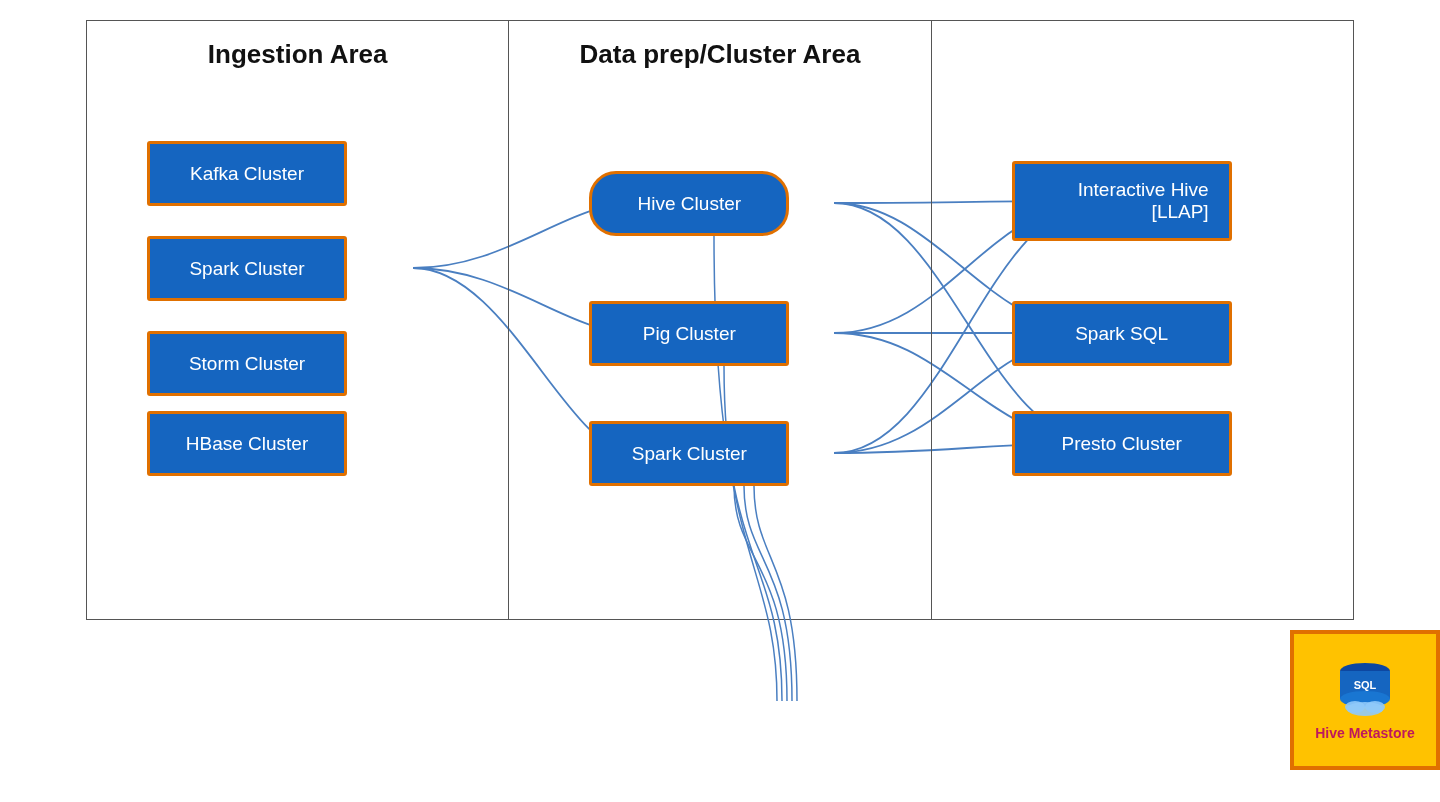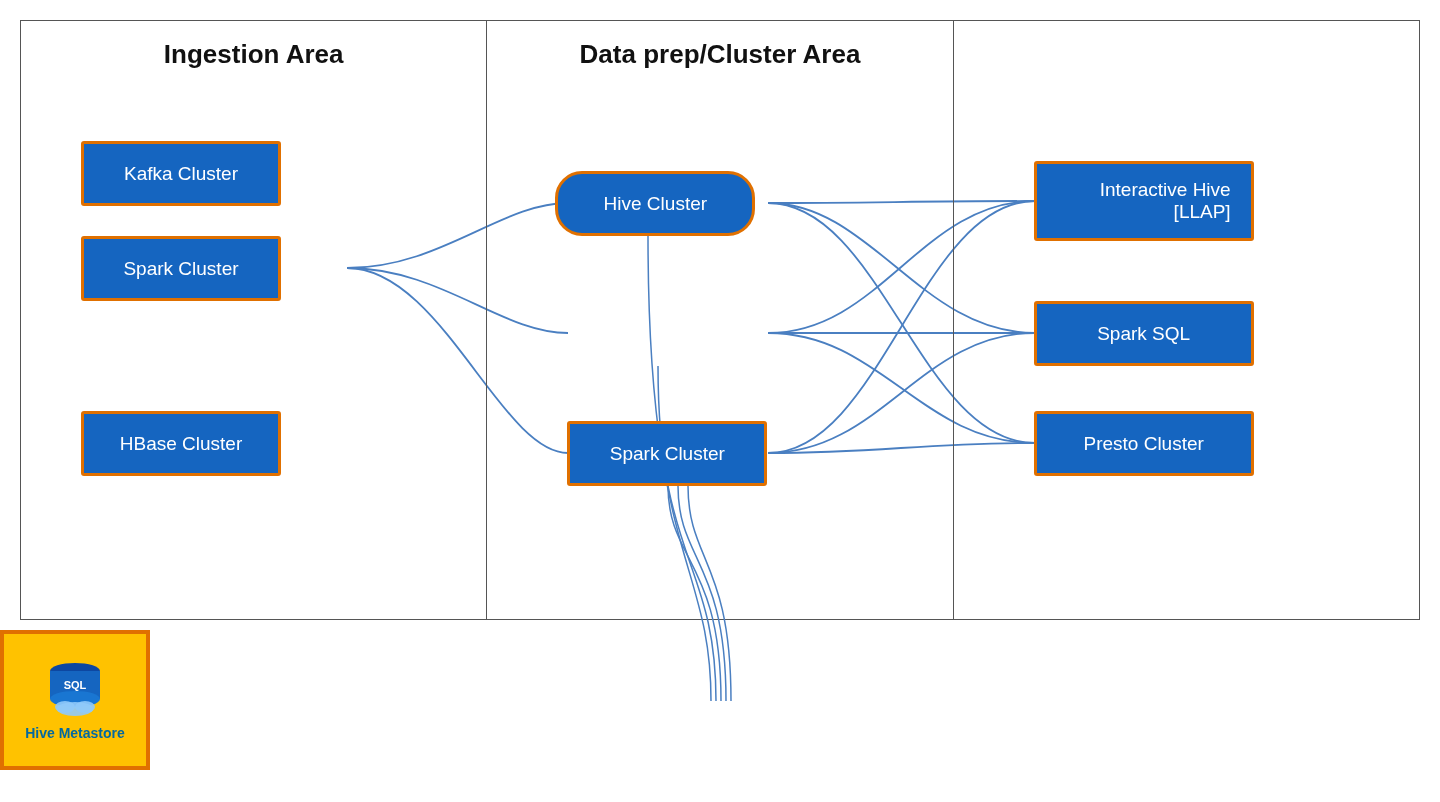--- a/index.html
+++ b/index.html
@@ -6,21 +6,21 @@
     body {
       background: #fff;
       font-family: 'Segoe UI', Arial, sans-serif;
       width: 1440px;
       height: 802px;
       overflow: hidden;
       position: relative;
     }
 
     .main-container {
-      width: 1400px;
+      width: 1268px;
       margin: 20px auto 12px;
       border: 1.5px solid #555;
       height: 600px;
       display: flex;
       position: relative;
     }
 
     .area {
       flex: 1;
       border-right: 1.5px solid #555;
@@ -54,21 +54,21 @@
       white-space: nowrap;
     }
 
     
     #kafka   { left: 60px; top: 120px; width: 200px; height: 65px; }
     #spark1  { left: 60px; top: 215px; width: 200px; height: 65px; }
     #storm   { left: 60px; top: 310px; width: 200px; height: 65px; }
     #hbase   { left: 60px; top: 390px; width: 200px; height: 65px; }
 
     
-    #hive    { left: 68px; top: 150px; width: 200px; height: 65px; border-radius: 27px; }
+    #hive    { left: 80px; top: 150px; width: 200px; height: 65px; border-radius: 27px; }
     #pig     { left: 80px; top: 280px; width: 200px; height: 65px; }
     #spark2  { left: 80px; top: 400px; width: 200px; height: 65px; }
 
     
     #ihive   { left: 80px; top: 140px; width: 220px; height: 80px; }
     #sparksql{ left: 80px; top: 280px; width: 220px; height: 65px; }
     #presto  { left: 80px; top: 390px; width: 220px; height: 65px; }
 
     
     .svg-overlay {
@@ -80,40 +80,40 @@
       overflow: visible;
     }
 
     
     .bottom-section {
       position: absolute;
       top: 630px;
       left: 0;
       width: 1440px;
       display: flex;
-      justify-content: flex-start;
+      justify-content: flex-end;
       align-items: center;
     }
 
     .metastore-box {
       background: #ffc200;
       border: 4px solid #e07000;
       width: 150px;
       height: 140px;
       display: flex;
       flex-direction: column;
       align-items: center;
       justify-content: center;
       gap: 8px;
     }
 
     .metastore-label {
       font-size: 14px;
       font-weight: bold;
-      color: #0369a1;
+      color: #be185d;
       text-align: center;
     }
   </style>
 </head>
 <body>
 
 <div class="main-container">
 
   <svg class="svg-overlay" xmlns="http://www.w3.org/2000/svg">
 
@@ -147,29 +147,35 @@
   </svg>
 
   <div class="area" style="position:relative;">
     <div class="area-title">Ingestion Area</div>
     <div class="cluster-box" id="kafka">
       <span>Kafka Cluster</span>
     </div>
     <div class="cluster-box" id="spark1">
       <span>Spark Cluster</span>
     </div>
+    <div class="cluster-box" id="storm">
+      <span>Storm Cluster</span>
+    </div>
     <div class="cluster-box" id="hbase">
       <span>HBase Cluster</span>
     </div>
   </div>
 
   <div class="area" style="position:relative;">
     <div class="area-title">Data prep/Cluster Area</div>
     <div class="cluster-box" id="hive">
       <span>Hive Cluster</span>
+    </div>
+    <div class="cluster-box" id="pig">
+      <span>Pig Cluster</span>
     </div>
     <div class="cluster-box" id="spark2">
       <span>Spark Cluster</span>
     </div>
   </div>
 
   <div class="area" style="position:relative;">
     <div class="cluster-box" id="ihive" style="white-space:normal; ">
       <span>Interactive Hive [LLAP]</span>
     </div>

